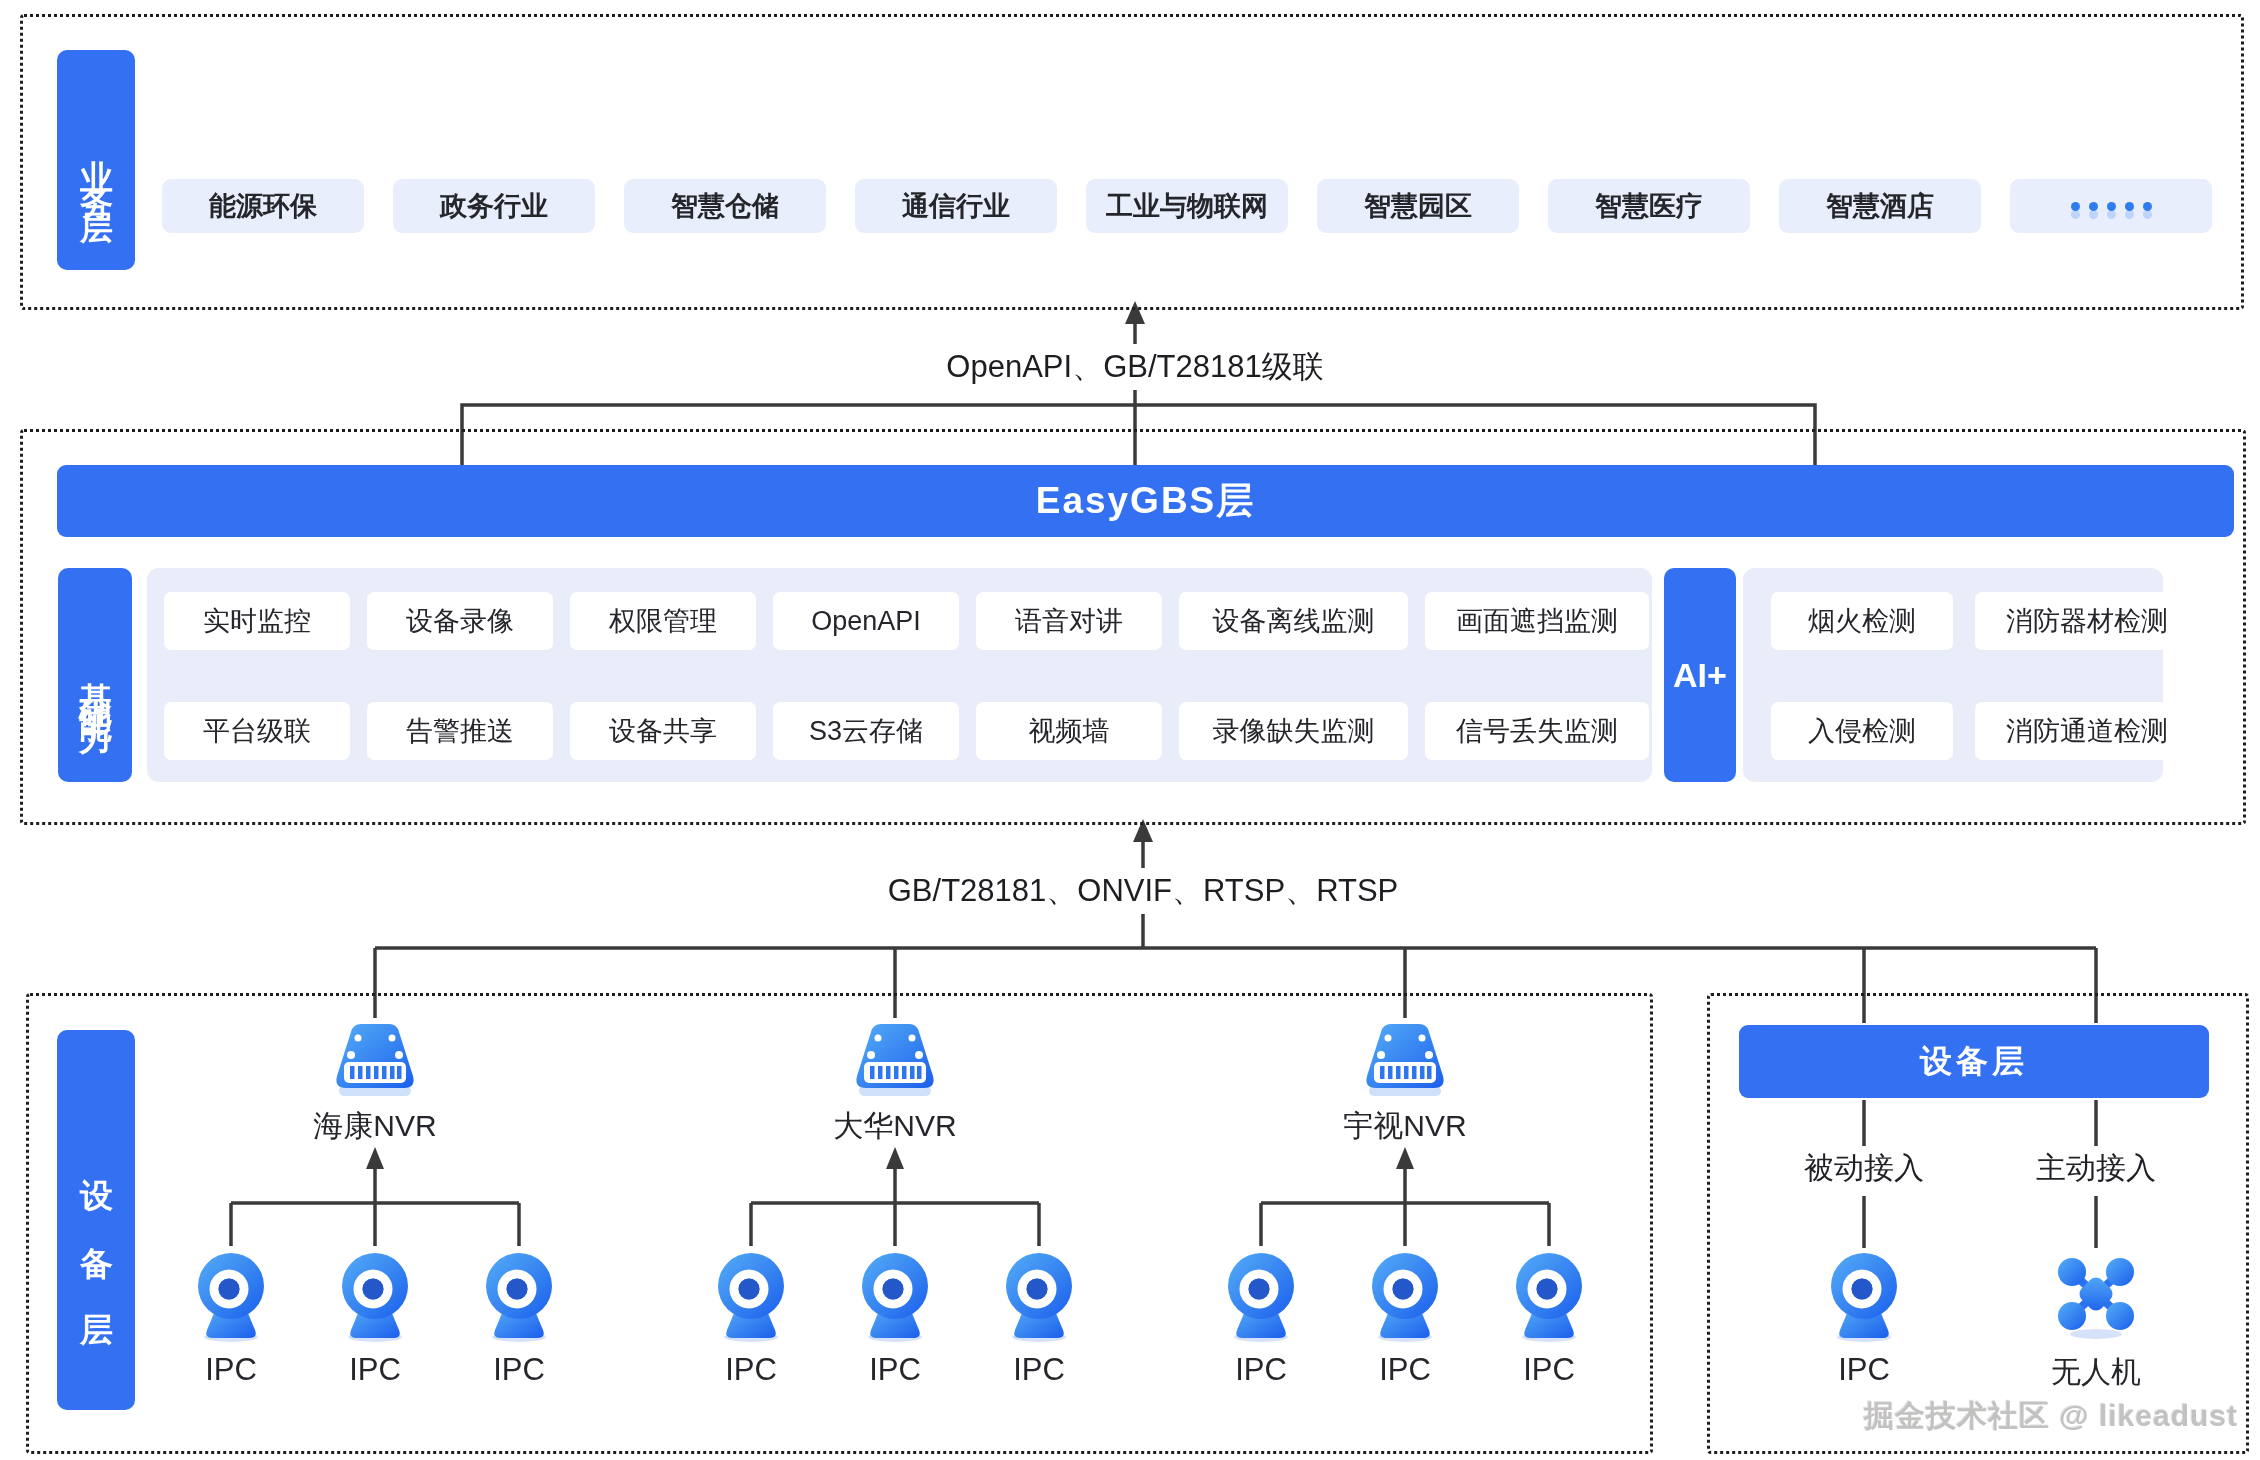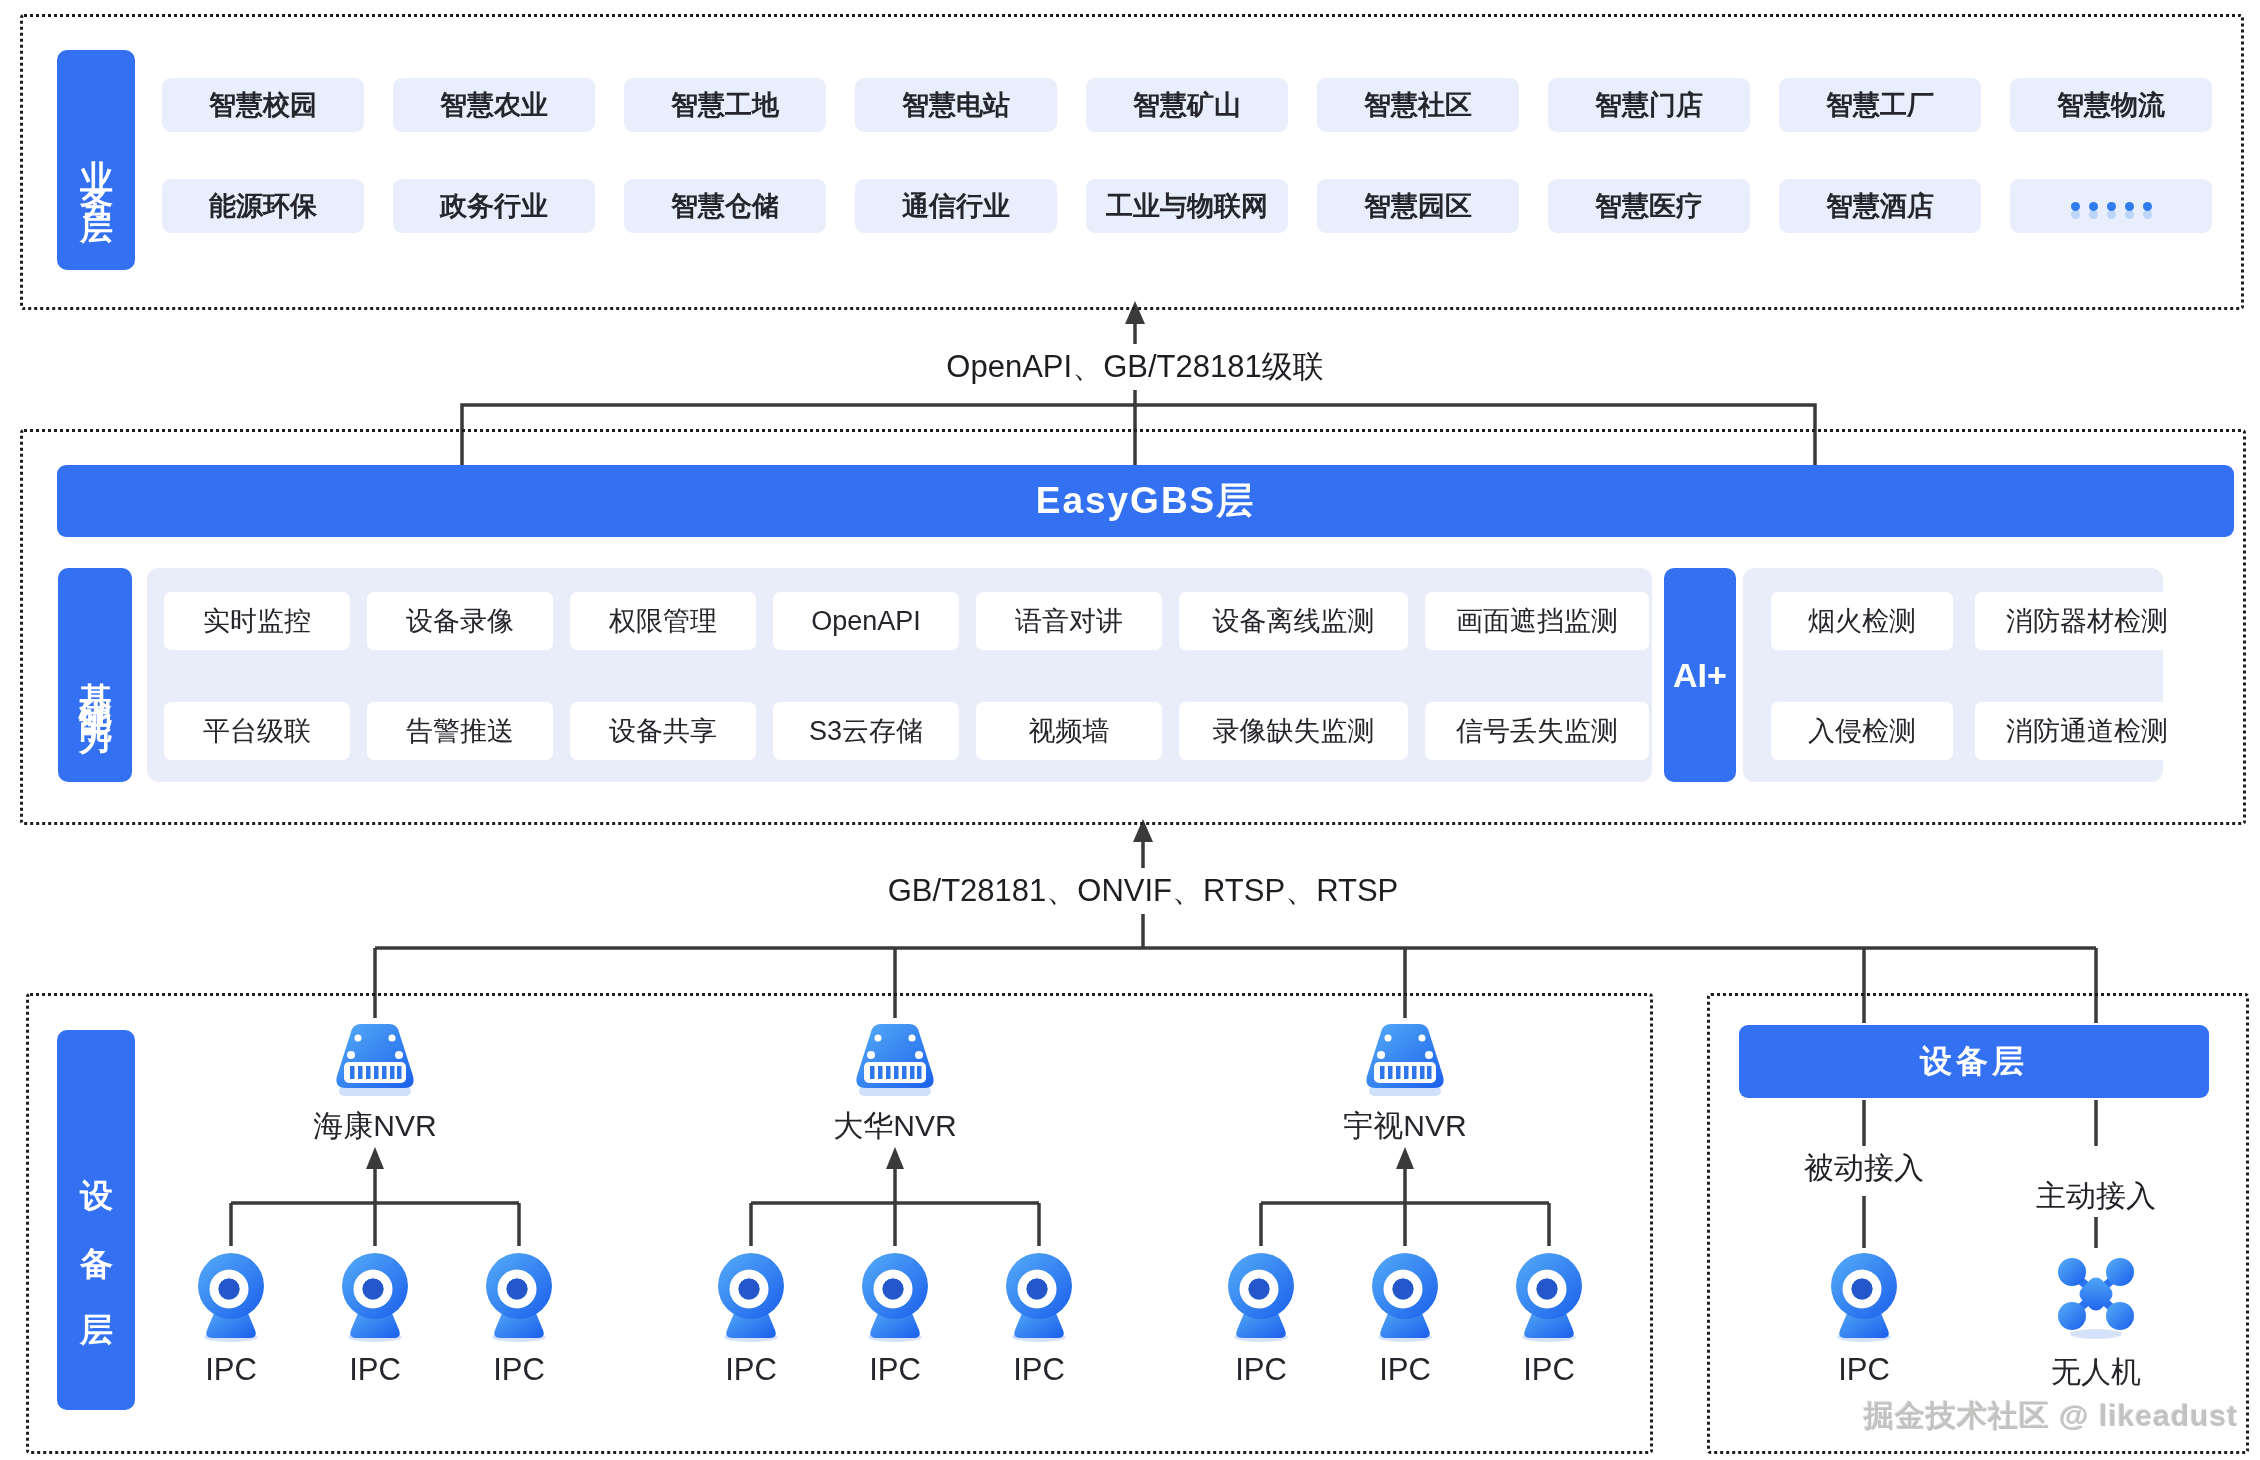--- a/index.html
+++ b/index.html
@@ -141,25 +141,20 @@
       <polygon points="1133,842 1153,842 1143,819"></polygon>
       <polygon points="366,1169 384,1169 375,1147"></polygon>
       <polygon points="886,1169 904,1169 895,1147"></polygon>
       <polygon points="1396,1169 1414,1169 1405,1147"></polygon>
     </g>
   </svg>
 
   <div class="dotbox" id="box-business"></div>
   <div class="vlabel" id="vlabel-business">业务层</div>
 
-  <div class="biz-row" id="biz-row-1">
-    <div class="repeat">
-      
-    <div class="biz-item">智慧校园</div><div class="biz-item">智慧农业</div><div class="biz-item">智慧工地</div><div class="biz-item">智慧电站</div><div class="biz-item">智慧矿山</div><div class="biz-item">智慧社区</div><div class="biz-item">智慧门店</div><div class="biz-item">智慧工厂</div><div class="biz-item">智慧物流</div></div>
-  </div>
   <div class="biz-row" id="biz-row-2">
     <div class="repeat">
       
     <div class="biz-item">能源环保</div><div class="biz-item">政务行业</div><div class="biz-item">智慧仓储</div><div class="biz-item">通信行业</div><div class="biz-item">工业与物联网</div><div class="biz-item">智慧园区</div><div class="biz-item">智慧医疗</div><div class="biz-item">智慧酒店</div></div>
     <div class="biz-item dots-item">
       <span class="dot"></span>
         <span class="dot"></span>
         <span class="dot"></span>
         <span class="dot"></span>
         <span class="dot"></span>
@@ -341,21 +336,21 @@
   <div class="node-label ipc-label" style="left:895px;top:1352px;">IPC</div>
   <div class="node-label ipc-label" style="left:1039px;top:1352px;">IPC</div>
   <div class="node-label ipc-label" style="left:1261px;top:1352px;">IPC</div>
   <div class="node-label ipc-label" style="left:1405px;top:1352px;">IPC</div>
   <div class="node-label ipc-label" style="left:1549px;top:1352px;">IPC</div>
 
   <div class="dotbox" id="box-device-right"></div>
   <div id="device-right-bar">设备层</div>
 
   <div class="access-label" style="left:1864px;top:1148px;">被动接入</div>
-  <div class="access-label" style="left:2096px;top:1148px;margin-top:28px;">主动接入</div>
+  <div class="access-label" style="left:2096px;top:1148px;">主动接入</div>
 
   <div class="icon-holder ipc" style="left:1864px;top:1250px;"><svg width="96" height="92" viewBox="0 0 96 92">
         <ellipse cx="48" cy="87" rx="27" ry="5" fill="#D6E2FA"></ellipse>
         <path d="M34 56 L62 56 L72 80 Q75 88 66 88 L30 88 Q21 88 24 80 Z" fill="url(#gBlue)"></path>
         <circle cx="48" cy="36" r="33" fill="url(#gBlue)"></circle>
         <circle cx="46" cy="39" r="15" fill="none" stroke="#fff" stroke-width="9"></circle>
         <circle cx="46" cy="39" r="10.5" fill="#2457C9"></circle>
       </svg></div>
   <div class="icon-holder" style="left:2096px;top:1252px;">
     <svg width="96" height="88" viewBox="0 0 96 88">

